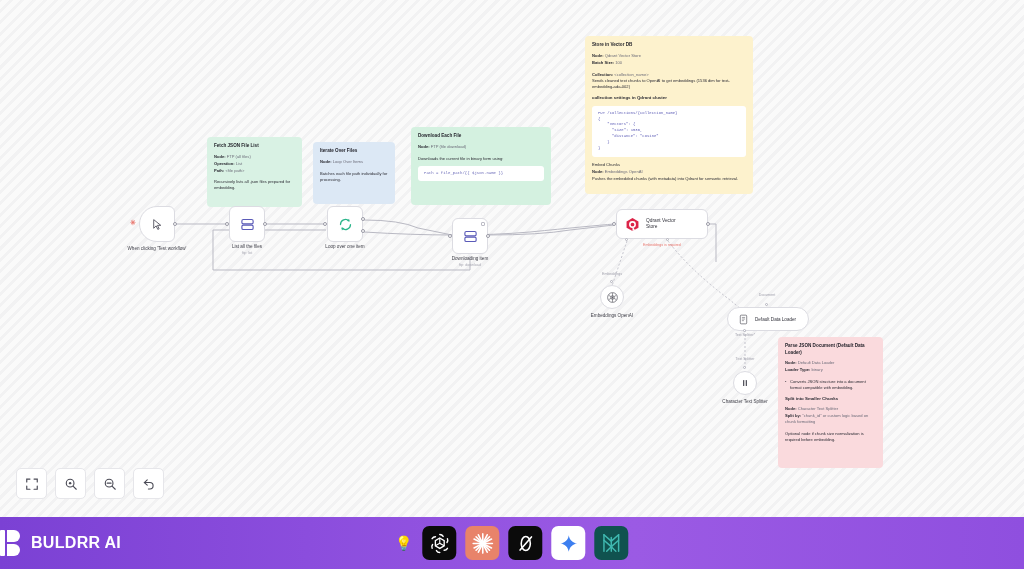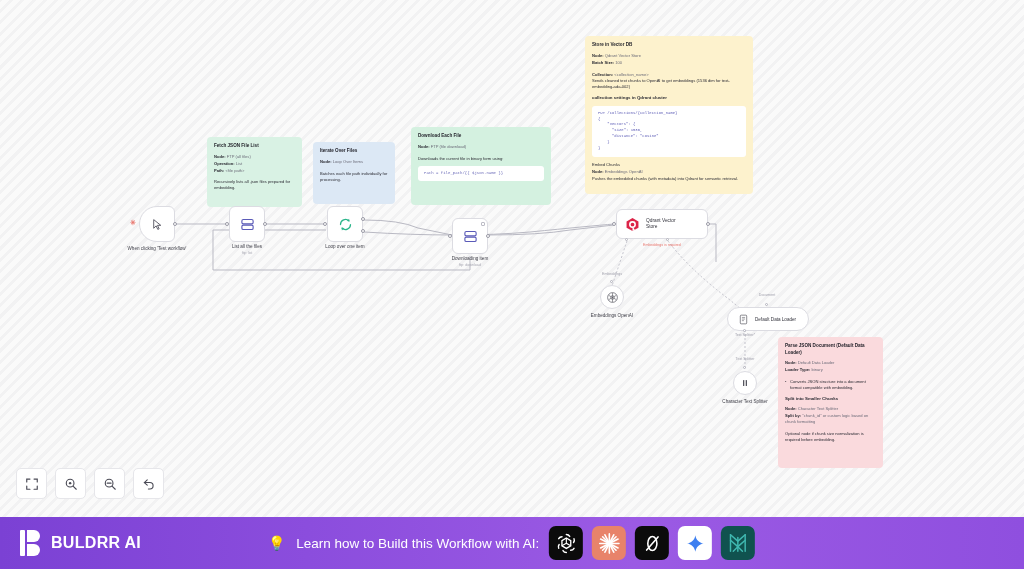--- a/index.html
+++ b/index.html
@@ -201,21 +201,21 @@
   }
 
   
   #footer {
     position: absolute;
     left: 0; bottom: 0;
     width: 1024px; height: 52px;
     background: linear-gradient(90deg, #7b41d4 0%, #8b4ddd 30%, #9b5ae4 62%, #8f4fdf 100%);
     display: flex; align-items: center;
   }
-  #brand { display: flex; align-items: center; gap: 9px; margin-left: 20px; }
+  #brand { display: flex; align-items: center; gap: 9px; }
   .brand-mark {
     width: 22px; height: 26px;
     position: relative;
   }
   .brand-mark .bm-bar {
     position: absolute; left: 0; top: 0;
     width: 5px; height: 26px; background: #fff; border-radius: 1px;
   }
   .brand-mark .bm-top {
     position: absolute; left: 7px; top: 0;
@@ -459,21 +459,20 @@
     <div class="brand-mark">
       <div class="bm-bar"></div>
       <div class="bm-top"></div>
       <div class="bm-bot"></div>
     </div>
     <div id="brand-name">BULDRR AI</div>
   </div>
 
   <div id="cta">
     <span id="bulb">💡</span>
-    <span id="cta-text">Learn how to Build this Workflow with AI:</span>
     <div id="ai-icons">
 
       <div class="ai-icon" style="background:#0b0b0b;">
         <svg width="23" height="23" viewBox="0 0 24 24">
           <path d="M12 2.6 a4 4 0 0 1 3.5 2 M20 7 a4 4 0 0 1 -.5 4 M20 17 a4 4 0 0 1 -3.5 2
                    M12 21.4 a4 4 0 0 1 -3.5 -2 M4 17 a4 4 0 0 1 .5 -4 M4 7 a4 4 0 0 1 3.5 -2" fill="none" stroke="#ffffff" stroke-width="1.5" stroke-linecap="round"></path>
           <path d="M12 6.3 L16.6 9 L16.6 14.4 L12 17.1 L7.4 14.4 L7.4 9 Z" fill="none" stroke="#ffffff" stroke-width="1.4"></path>
           <path d="M12 6.3 L12 11.8 L16.6 14.4 M12 11.8 L7.4 14.4" fill="none" stroke="#ffffff" stroke-width="1.2"></path>
         </svg>
       </div>

